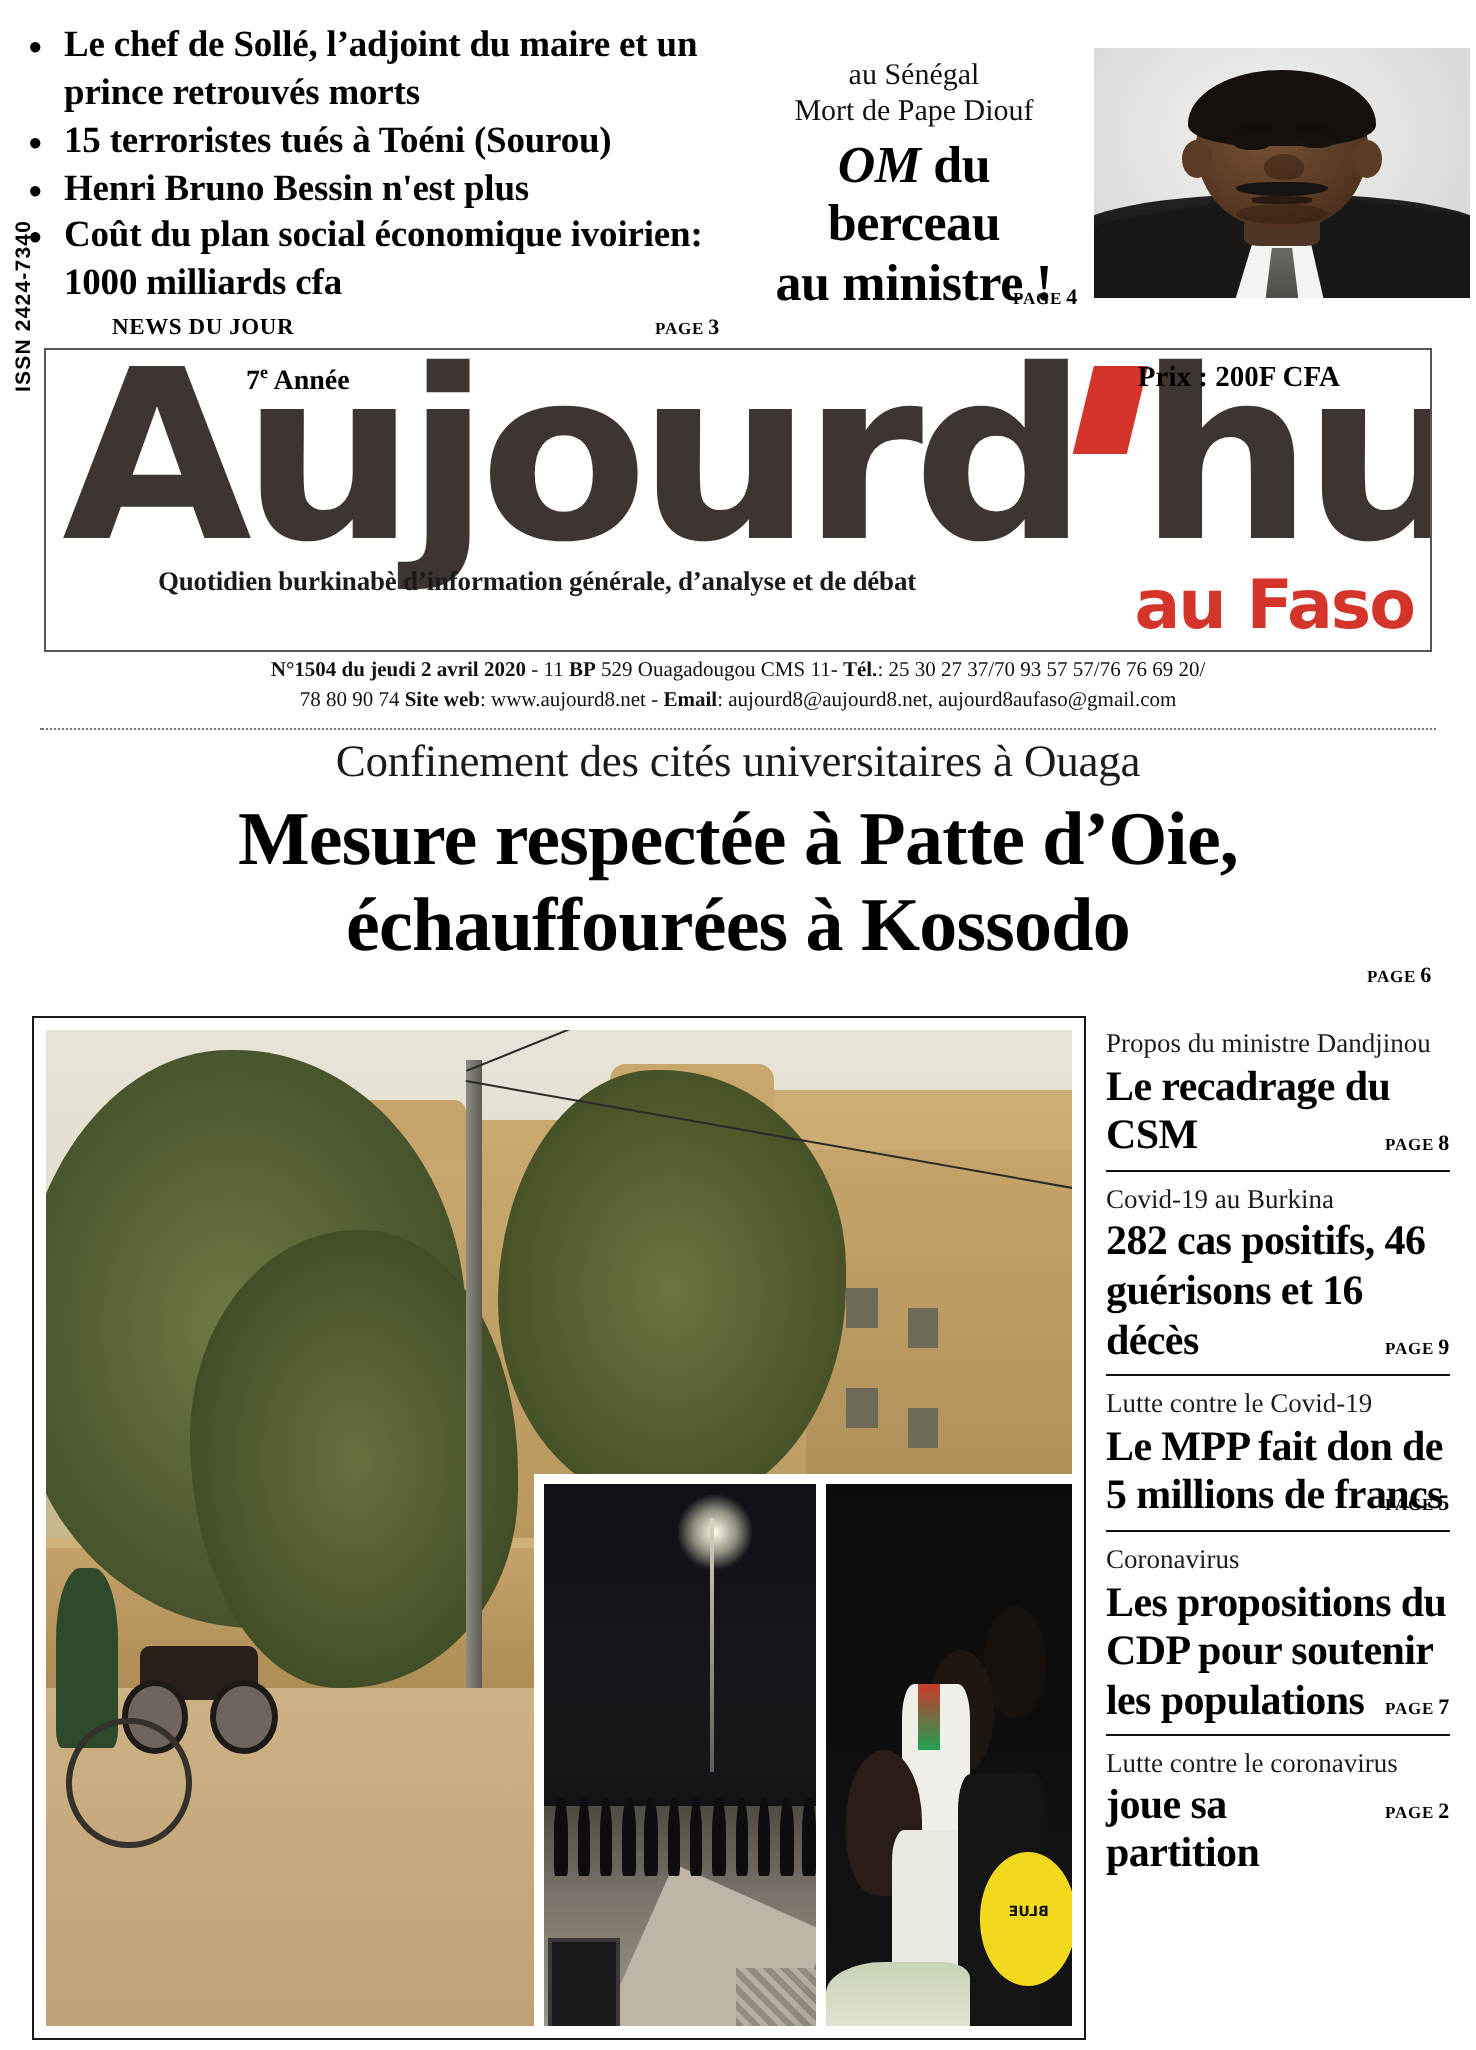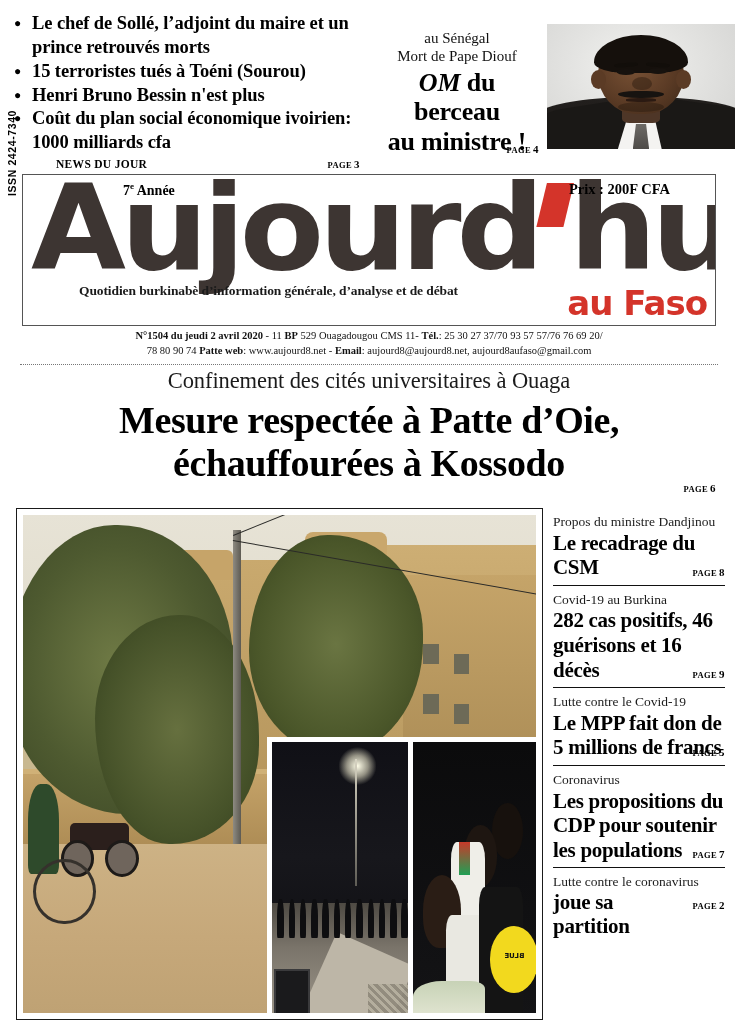--- a/index.html
+++ b/index.html
@@ -516,21 +516,21 @@
   <div class="masthead-box">
     <div class="annee"><span>7</span><sup>e</sup><span> Année</span></div>
     <div class="prix">Prix : 200F CFA</div>
     <div class="logo"><span>Aujourd</span><span class="apos"></span><span>hui</span></div>
     <div class="tagline">Quotidien burkinabè d’information générale, d’analyse et de débat</div>
     <div class="aufaso">au Faso</div>
   </div>
 
   <div class="issue-line">
     <div><b>N°1504 du jeudi 2 avril</b> <b>2020</b> <span>- 11</span> <b>BP</b> <span>529 Ouagadougou CMS 11-</span> <b>Tél.</b><span>: 25 30 27 37/70 93 57 57/76 76 69 20/</span></div>
-    <div><span>78 80 90 74</span> <b>Patte web</b><span>: www.aujourd8.net -</span> <b>Email</b><span>: aujourd8@aujourd8.net, aujourd8aufaso@gmail.com</span></div>
+    <div><span>78 80 90 74</span> <b>Site web</b><span>: www.aujourd8.net -</span> <b>Email</b><span>: aujourd8@aujourd8.net, aujourd8aufaso@gmail.com</span></div>
   </div>
   <div class="dotted-rule"></div>
 </div>
 
 <div class="headline-zone">
   <div class="hl-kicker">Confinement des cités universitaires à Ouaga</div>
   <div class="hl-main">
     <span>Mesure respectée à Patte d’Oie,</span><br>
     <span>échauffourées à Kossodo</span>
   </div>

